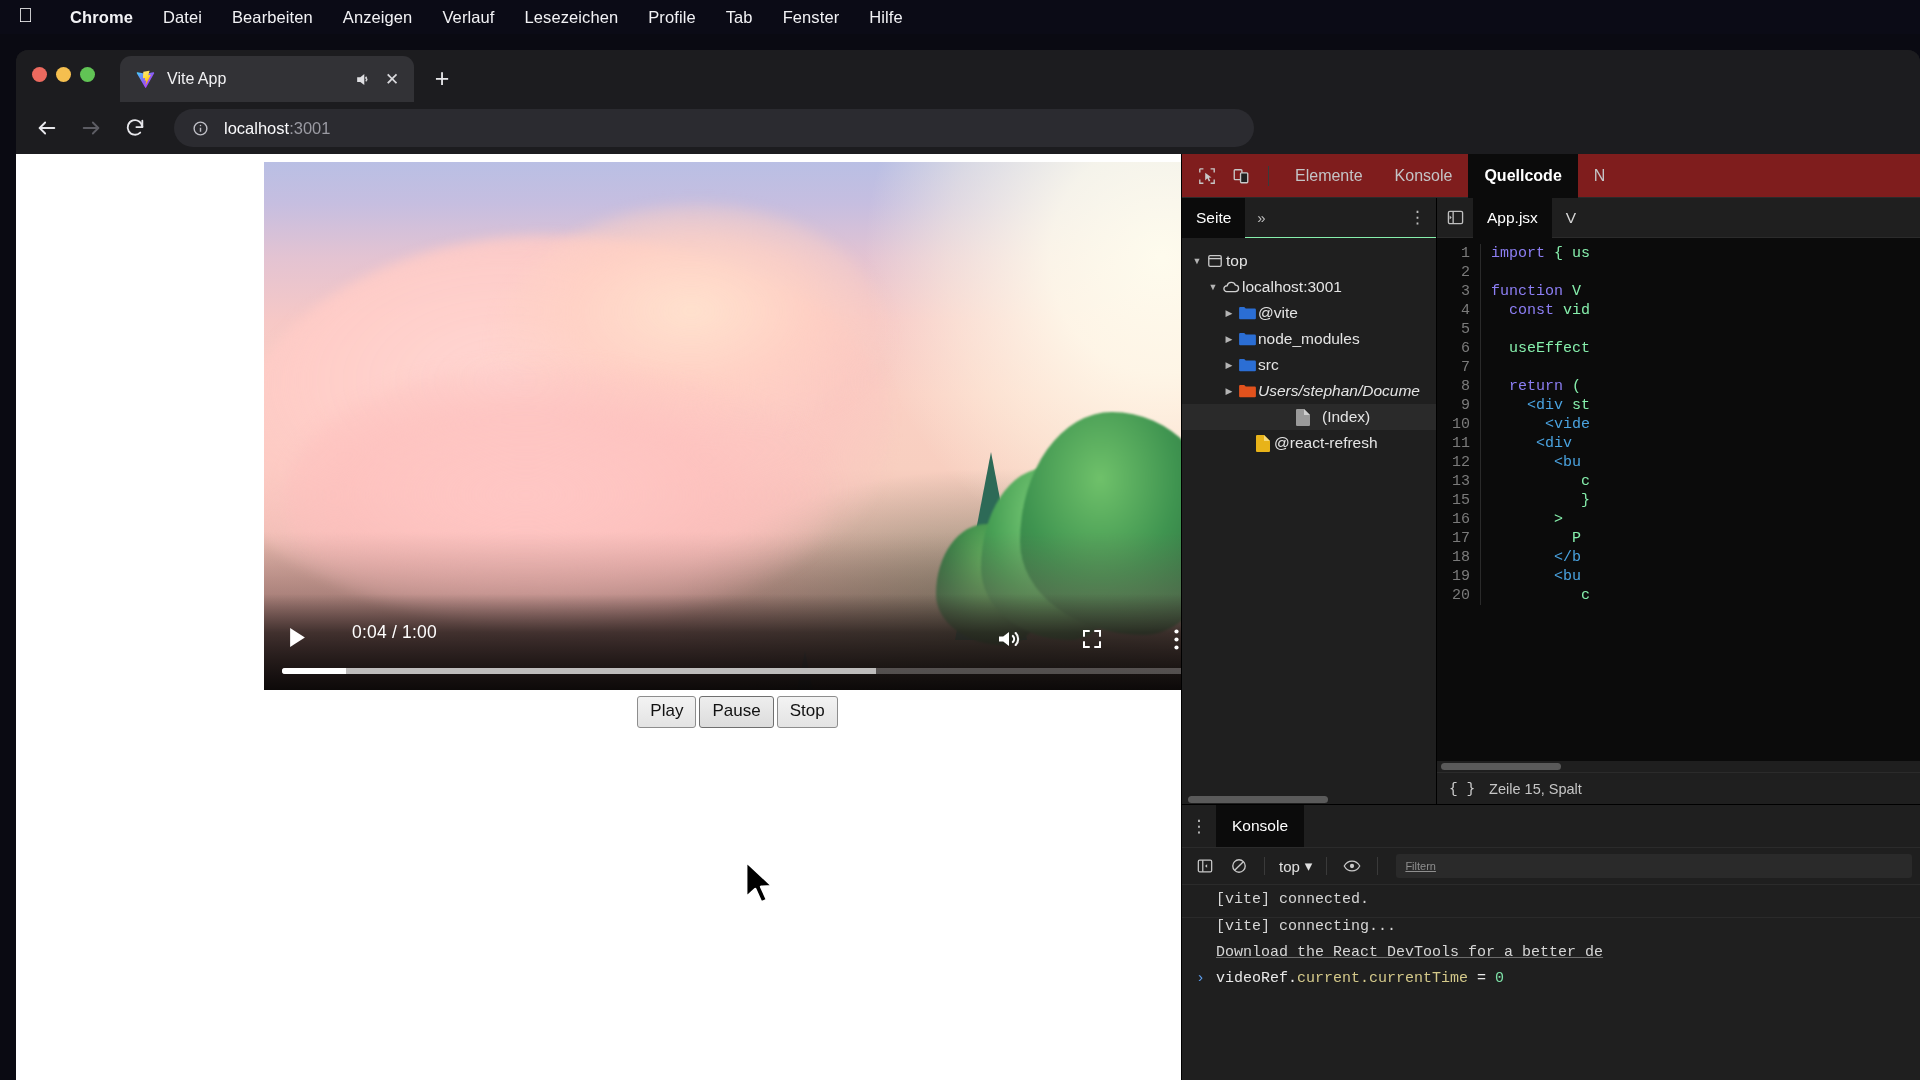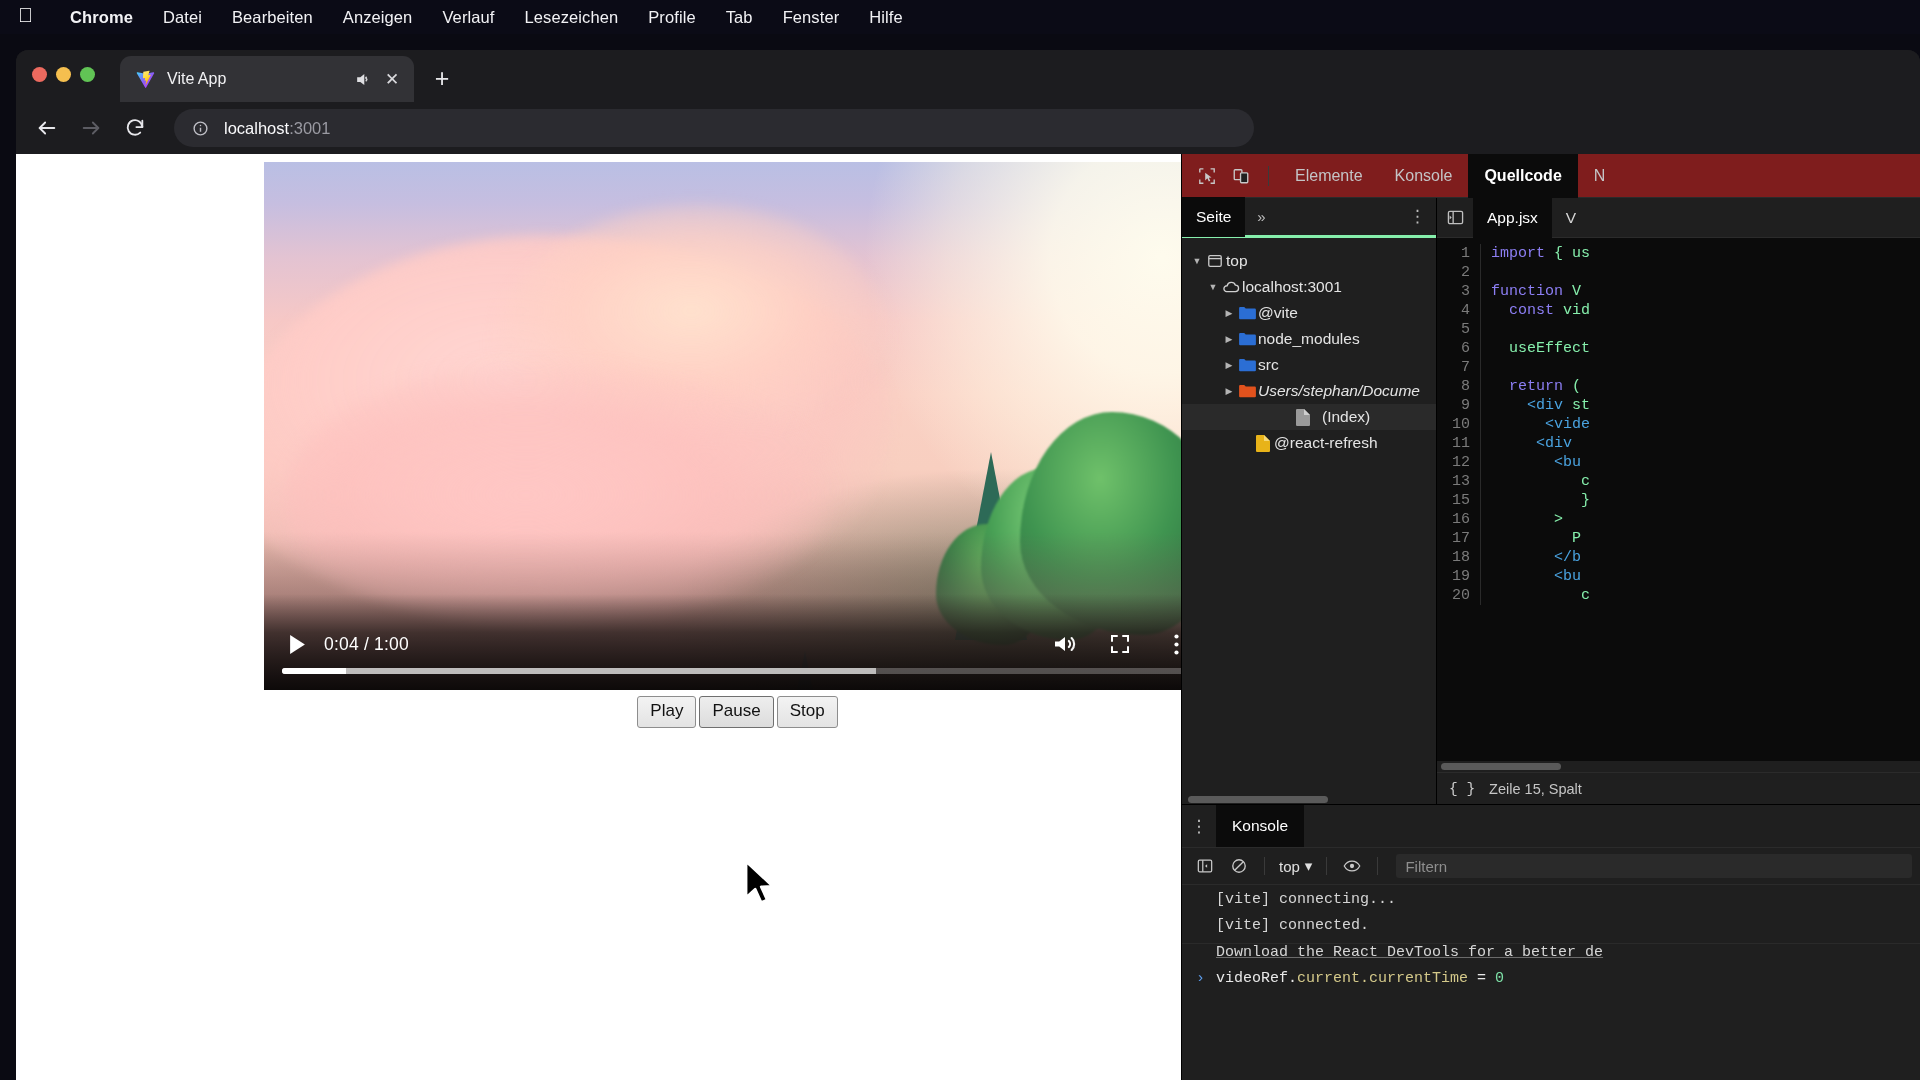--- a/index.html
+++ b/index.html
@@ -198,21 +198,21 @@
   }
 
   
   .vcontrols {
     position: absolute; left: 0; right: 0; bottom: 0; height: 96px;
     background: linear-gradient(to bottom, rgba(0,0,0,0) 0%, rgba(0,0,0,.55) 40%, rgba(0,0,0,.88) 100%);
     display: flex; flex-direction: column; justify-content: flex-end;
     padding: 0 18px 16px 18px;
   }
   .vc-row {
-    display: flex; align-items: center; height: 44px;
+    display: flex; align-items: flex-start; height: 44px; gap: 28px;
   }
   .vc-play {
     width: 30px; height: 30px; display: flex; align-items: center; justify-content: center;
     margin-right: 6px;
   }
   .vc-time {
     color: #ffffff; font-size: 17.5px; margin-left: 6px;
     font-family: "Liberation Sans", sans-serif; letter-spacing: .2px;
   }
   .vc-spacer { flex: 1 1 auto; }
@@ -273,21 +273,21 @@
 
   .dt-body { flex: 1 1 auto; display: flex; min-height: 0; flex-direction: column; }
   .dt-sources { flex: 1 1 auto; display: flex; min-height: 0; }
 
   .nav-pane {
     width: 255px; background: #1f1f1f; display: flex; flex-direction: column;
     border-right: 1px solid #000; flex: 0 0 auto; min-height: 0;
   }
   .nav-tabs {
     height: 40px; display: flex; align-items: center; background: #1f1f1f;
-    border-bottom: 3px solid #86efac; position: relative; flex: 0 0 auto;
+    border-bottom: 1px solid #86efac; position: relative; flex: 0 0 auto;
   }
   .nav-tab {
     font-size: 15.5px; color: #e8e8e8; padding: 0 14px; height: 40px;
     display: flex; align-items: center;
   }
   .nav-tab.active { background: #0b0b0b; color: #fff; }
   .nav-more { color: #bcbcbc; font-size: 15px; padding: 0 12px; }
   .nav-kebab { position: absolute; right: 10px; color: #bcbcbc; font-size: 17px; line-height: 1; }
 
   .tree { padding-top: 10px; flex: 1 1 auto; overflow: hidden; }
@@ -357,21 +357,21 @@
     height: 38px; display: flex; align-items: center; background: #1f1f1f;
     border-top: 1px solid #2b2b2b; border-bottom: 1px solid #2b2b2b;
     padding: 0 8px; gap: 4px; flex: 0 0 auto;
   }
   .ct-ic { width: 30px; height: 28px; display: flex; align-items: center; justify-content: center; color: #c9c9c9; }
   .ct-sep { width: 1px; height: 18px; background: #3a3a3a; margin: 0 6px; }
   .ct-ctx { font-size: 15px; color: #e0e0e0; display: flex; align-items: center; gap: 5px; padding: 0 4px; }
   .ct-filter {
     flex: 1 1 auto; height: 24px; background: #2a2a2a; border-radius: 3px;
     margin-left: 8px; display: flex; align-items: center; padding: 0 9px;
-    font-size: 15px; color: #8e8e8e;
+    font-size: 11px; color: #8e8e8e; text-decoration: underline;
   }
   .console-log { flex: 1 1 auto; overflow: hidden; padding-top: 6px;
     font-family: "Liberation Mono", monospace; font-size: 15px; }
   .log-row { display: flex; align-items: baseline; height: 26px; padding-left: 14px; white-space: pre; }
   .log-row.sep { border-bottom: 1px solid #2a2a2a; height: 27px; }
   .log-gutter { width: 20px; flex: 0 0 auto; color: #5c9ded; }
   .log-text { color: #d6d6d6; }
   .log-prop { color: #d4c98a; }
   .log-num { color: #7ee2a8; }
   .log-base { color: #e8e8e8; }
@@ -721,22 +721,22 @@
               <span class="ct-ic">
                 <svg width="18" height="18" viewBox="0 0 22 22" fill="none" stroke="currentColor" stroke-width="1.5">
                   <path d="M1.5 11S4.8 5 11 5s9.5 6 9.5 6-3.3 6-9.5 6-9.5-6-9.5-6z"></path>
                   <circle cx="11" cy="11" r="2.6" fill="currentColor" stroke="none"></circle>
                 </svg>
               </span>
               <span class="ct-sep"></span>
               <span class="ct-filter">Filtern</span>
             </div>
             <div class="console-log" id="console-log">
+                <div class="log-row sep"><span class="log-gutter"></span><span class="log-text">[vite] connected.</span></div>
                 <div class="log-row"><span class="log-gutter"></span><span class="log-text">[vite] connecting...</span></div>
-                <div class="log-row sep"><span class="log-gutter"></span><span class="log-text">[vite] connected.</span></div>
                 <div class="log-row"><span class="log-gutter"></span><span class="log-text underline">Download the React DevTools for a better de</span></div>
                 <div class="log-row"><span class="log-gutter">›</span><span class="log-base">videoRef.</span><span class="log-prop">current.currentTime</span><span class="log-base"> = </span><span class="log-num">0</span></div>
               </div>
           </div>
         </div>
       </div>
     </div>
   </div>
 </div>
 

